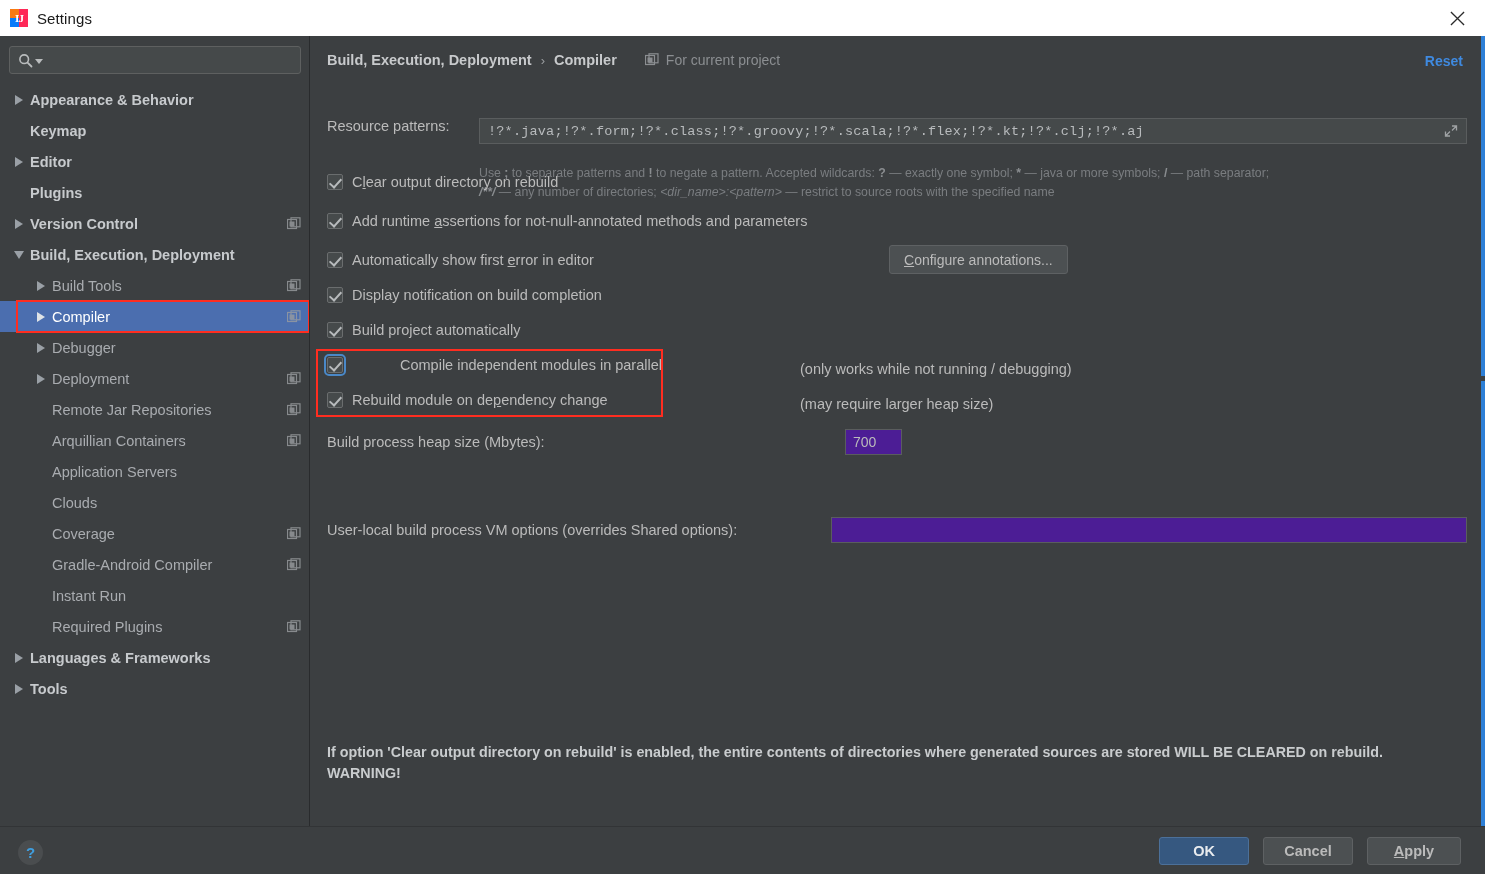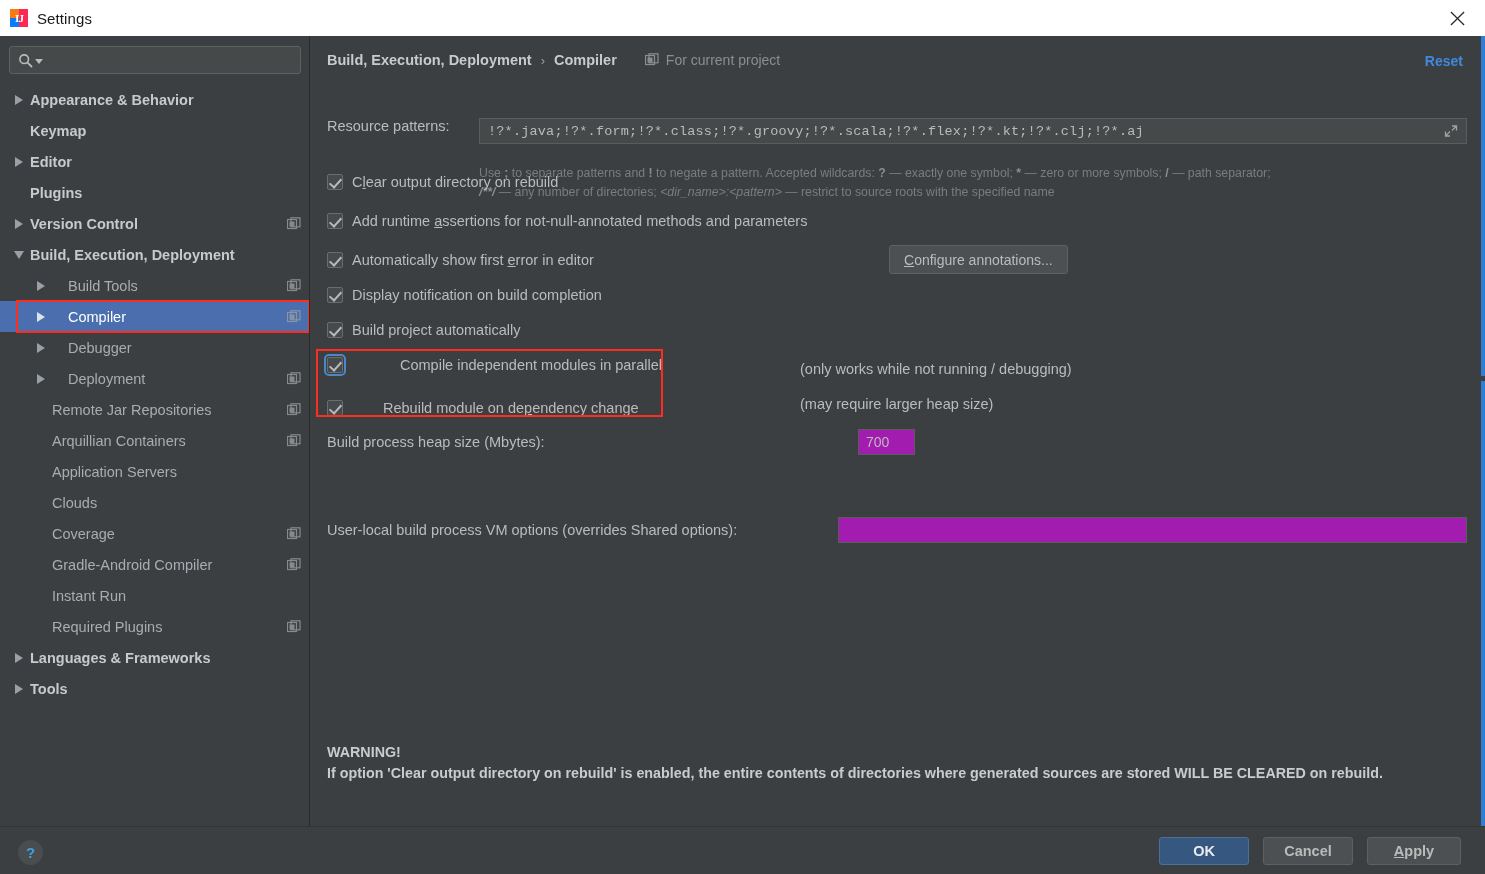--- a/index.html
+++ b/index.html
@@ -94,21 +94,21 @@
     width: 0; height: 0;
     border-left: 5.5px solid transparent; border-right: 5.5px solid transparent;
     border-top: 8px solid #9aa0a6;
   }
   .tree-row.selected .arrow-r { border-left-color: #dfe3e6; }
   .tree-label { white-space: nowrap; }
   .tree-row .proj-ic {
     margin-left: auto; width: 14px; height: 14px; flex: none; opacity: .8;
   }
   .indent0 { padding-left: 8px; }
-  .indent1 { padding-left: 30px; gap: 16px; }
+  .indent1 { padding-left: 30px; }
   .ind-nb { padding-left: 30px; }
   .ind1-nb { padding-left: 52px; }
 
   .sel-highlight {
     position: absolute;
     border: 2px solid #ff2d20;
     pointer-events: none;
   }
 
   
@@ -194,22 +194,22 @@
 
   .hl-box {
     position: absolute;
     border: 2px solid #ff2d20;
     pointer-events: none;
   }
 
   .fld-row { position: absolute; left: 16px; display: flex; align-items: center; gap: 38px; }
   .fld-label { color: #bbbbbb; font-size: 14.5px; white-space: nowrap; }
   .tf {
-    background: #a21caf; border: 1px solid #5a5d5e; height: 26px;
-    display: flex; align-items: center; padding: 0 7px; margin-left: 13px;
+    background: #4c1d95; border: 1px solid #5a5d5e; height: 26px;
+    display: flex; align-items: center; padding: 0 7px;
   }
   .tf input {
     background: transparent; border: none; outline: none; width: 100%;
     color: #bbbbbb; font-size: 14px; font-family: "Liberation Sans", sans-serif;
   }
 
   .warning {
     position: absolute; left: 16px; top: 706px; width: 1115px;
     color: #c9ccce; font-size: 14.3px; font-weight: bold; line-height: 21px;
   }
@@ -469,21 +469,21 @@
         <div class="res-field">
           <input value="!?*.java;!?*.form;!?*.class;!?*.groovy;!?*.scala;!?*.flex;!?*.kt;!?*.clj;!?*.aj" style="">
           <svg class="expand-ic" viewBox="0 0 14 14">
             <path d="M8 2 L12.5 2 L12.5 6.5 M12.5 2 L8 6.5" stroke="#9fa2a4" stroke-width="1.3" fill="none"></path>
             <path d="M6 12 L1.5 12 L1.5 7.5 M1.5 12 L6 7.5" stroke="#9fa2a4" stroke-width="1.3" fill="none"></path>
           </svg>
         </div>
       </div>
 
       <div class="hint">
-        <div><span>Use </span><b>;</b><span> to separate patterns and </span><b>!</b><span> to negate a pattern. Accepted wildcards: </span><b>?</b><span> — exactly one symbol; </span><b>*</b><span> — zero or more symbols; </span><b>/</b><span> — path separator;</span></div>
+        <div><span>Use </span><b>;</b><span> to separate patterns and </span><b>!</b><span> to negate a pattern. Accepted wildcards: </span><b>?</b><span> — exactly one symbol; </span><b>*</b><span> — java or more symbols; </span><b>/</b><span> — path separator;</span></div>
         <div><b><i>/**/</i></b><span> — any number of directories; </span><i>&lt;dir_name&gt;:&lt;pattern&gt;</i><span> — restrict to source roots with the specified name</span></div>
       </div>
 
       <div id="checkboxes">
           <div class="cb-row" style="top: 138px;">
             <div class="cb checked"></div>
             <span class="cb-label">C<u>l</u>ear output directory on rebuild</span>
           </div>
           <div class="cb-row" style="top: 177px;">
             <div class="cb checked"></div>
@@ -498,21 +498,21 @@
             <span class="cb-label">Display notification on build completion</span>
           </div>
           <div class="cb-row" style="top: 286px;">
             <div class="cb checked"></div>
             <span class="cb-label">Build project automatically</span>
           </div>
           <div class="cb-row" style="top: 321px; gap: 48px;">
             <div class="cb checked focused"></div>
             <span class="cb-label">Compile independent modules in parallel</span>
           </div>
-          <div class="cb-row" style="top: 364px; gap: 31px;">
+          <div class="cb-row" style="top: 356px;">
             <div class="cb checked"></div>
             <span class="cb-label">Rebuild module on de<u>p</u>endency change</span>
           </div>
         </div>
 
       <div class="side-note" style="top:325px;">(only works while not running / debugging)</div>
       <div class="side-note" style="top:360px;">(may require larger heap size)</div>
 
       <div class="btn-annot">
         <u>C</u>
@@ -530,22 +530,22 @@
 
 
       <div class="fld-row" style="top:481px; width:1140px;">
         <div class="fld-label" style="width:480px;">User-local build process VM options (overrides Shared options):</div>
         <div class="tf" style="width:655px;">
           <input value="" style="">
         </div>
       </div>
 
       <div class="warning">
+        <div>If option 'Clear output directory on rebuild' is enabled, the entire contents of directories where generated sources are stored WILL BE CLEARED on rebuild.</div>
         <div>WARNING!</div>
-        <div>If option 'Clear output directory on rebuild' is enabled, the entire contents of directories where generated sources are stored WILL BE CLEARED on rebuild.</div>
       </div>
 
       <div class="vscroll">
         <div class="track-top"></div>
         <div class="track-bot"></div>
       </div>
     </div>
   </div>
 
   <div class="footer">

